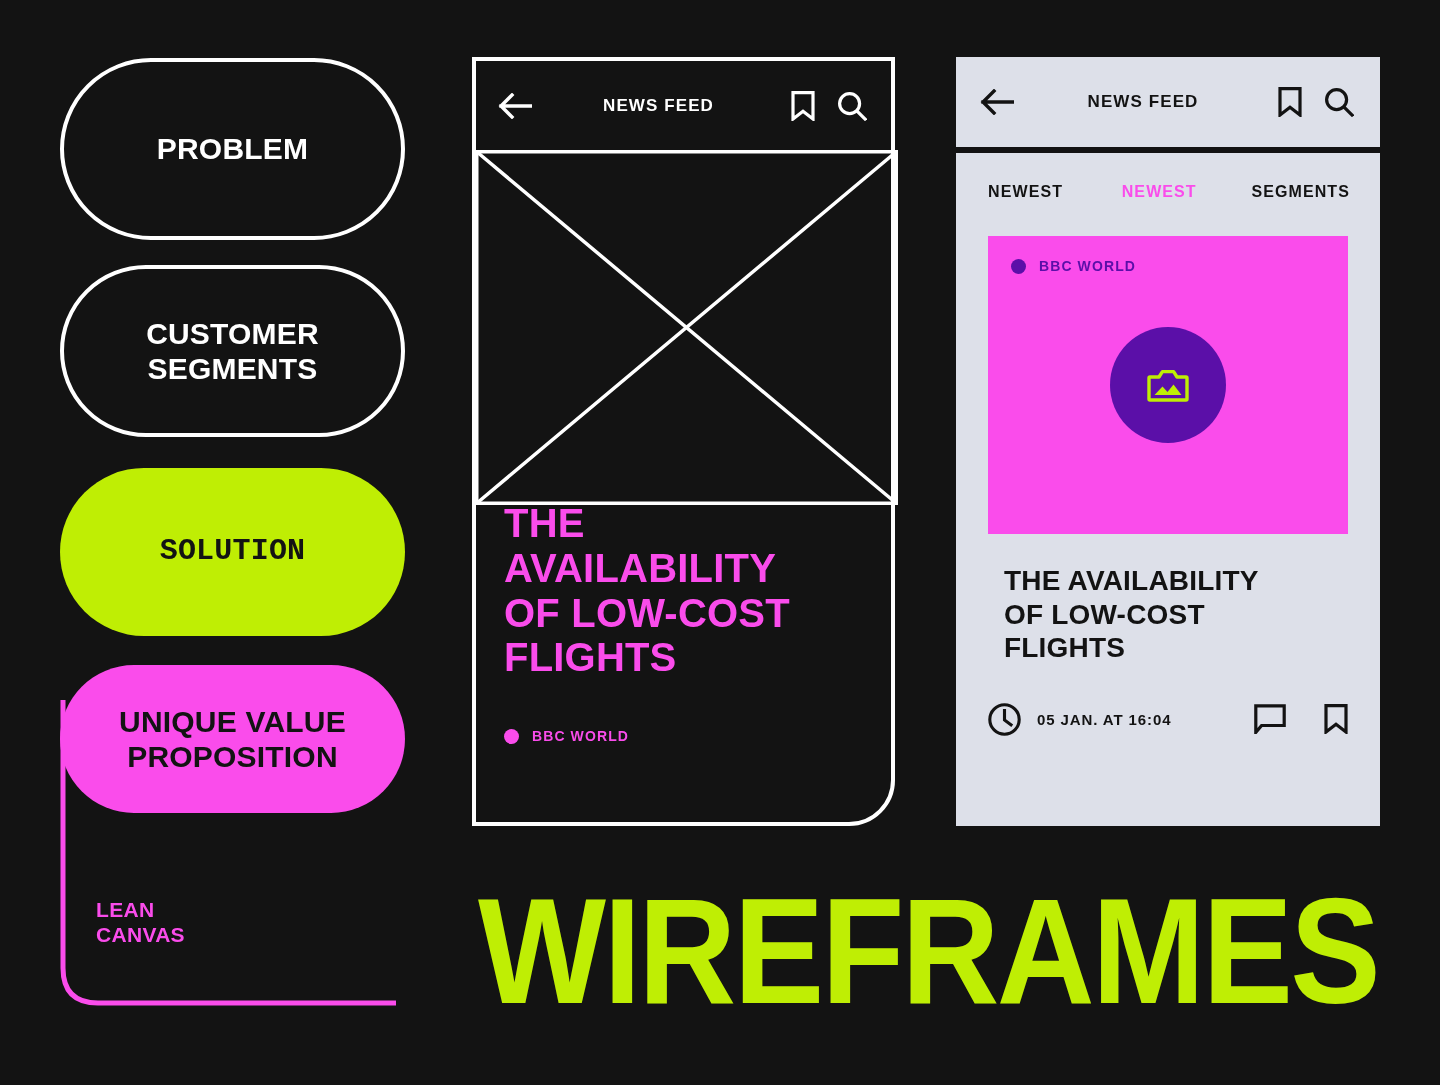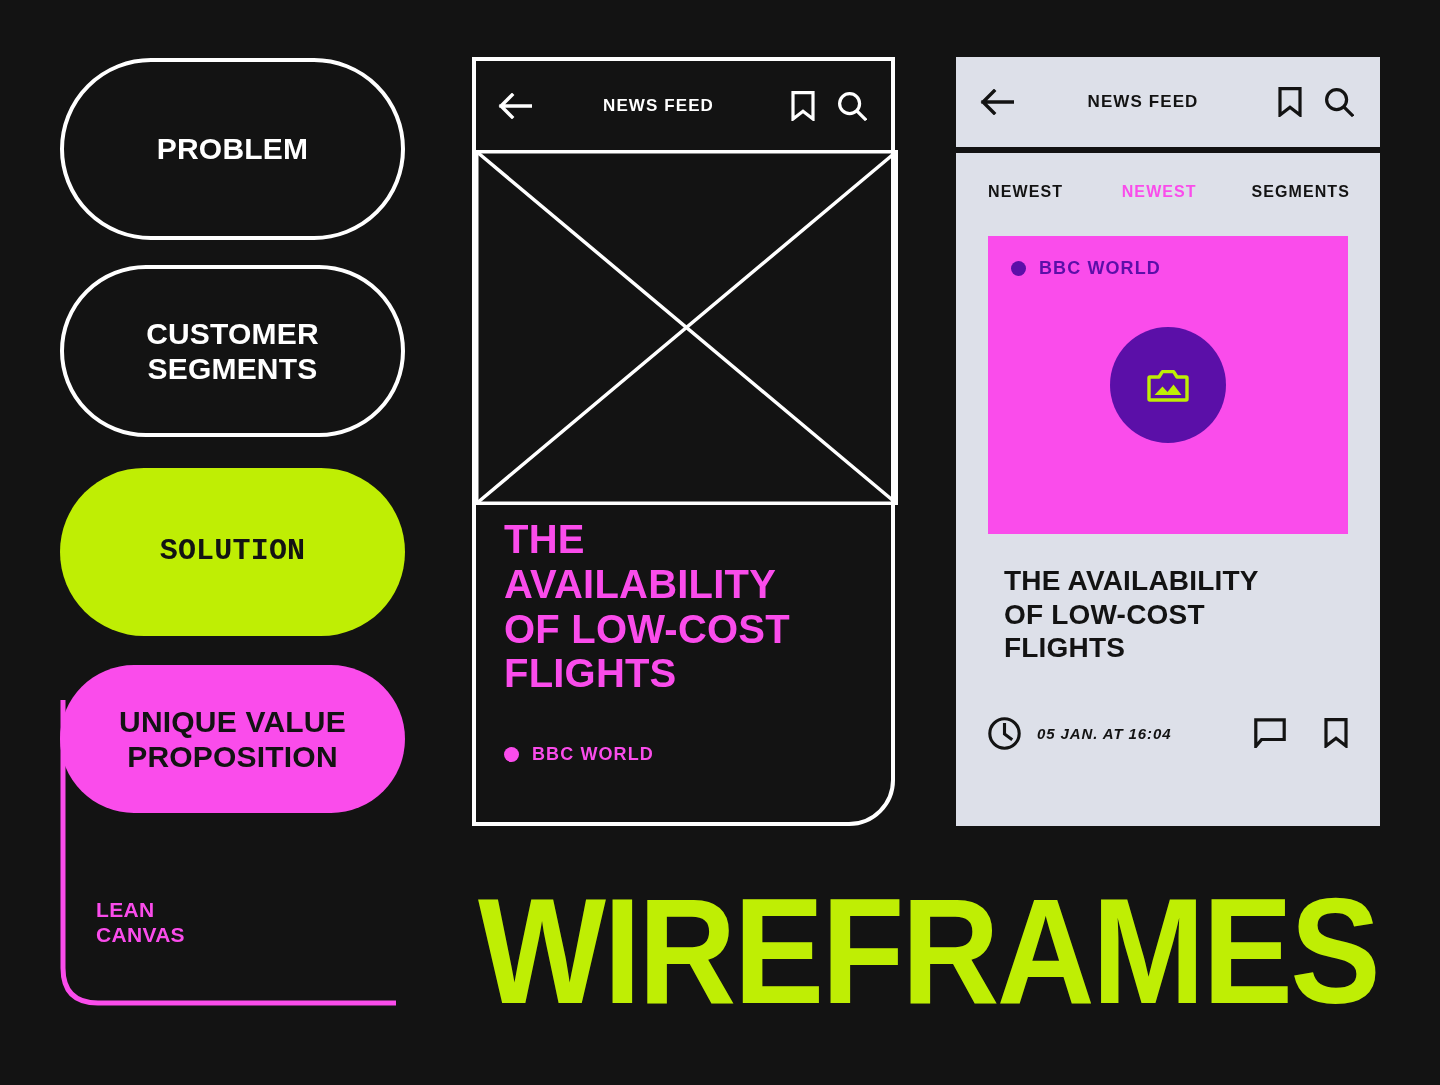--- a/index.html
+++ b/index.html
@@ -135,21 +135,21 @@
     position: absolute;
     left: -1px;
     top: 89px;
     width: 423px;
     height: 355px;
   }
 
   #phone-dark-body {
     position: absolute;
     left: 0;
-    top: 456px;
+    top: 440px;
     right: 0;
     padding: 0 28px;
   }
 
   #phone-dark-headline {
     color: #fa4ceb;
     font-size: 40px;
     font-weight: 700;
     line-height: 1.12;
     letter-spacing: 0.2px;
@@ -162,21 +162,21 @@
     margin-top: 48px;
   }
 
   .source-dot {
     width: 15px; height: 15px;
     border-radius: 50%;
     flex: 0 0 auto;
   }
 
   .source-label {
-    font-size: 18px;
+    font-size: 14px;
     font-weight: 700;
     letter-spacing: 1.1px;
     margin-left: 13px;
   }
 
   #phone-dark-source .source-dot  { background: #fa4ceb; }
   #phone-dark-source .source-label{ color: #fa4ceb; }
 
   
 
@@ -265,22 +265,21 @@
     font-weight: 700;
     line-height: 1.2;
     letter-spacing: 0.2px;
     white-space: pre-line;
     margin-left: 16px;
   }
 
   #news-card-meta {
     display: flex;
     align-items: center;
-    margin-top: 52px;
-    font-style: italic;
+    margin-top: 38px;
   }
 
   #news-card-time {
     display: flex;
     align-items: center;
     flex: 1 1 auto;
   }
 
   #news-card-time .meta-text {
     color: #131313;

